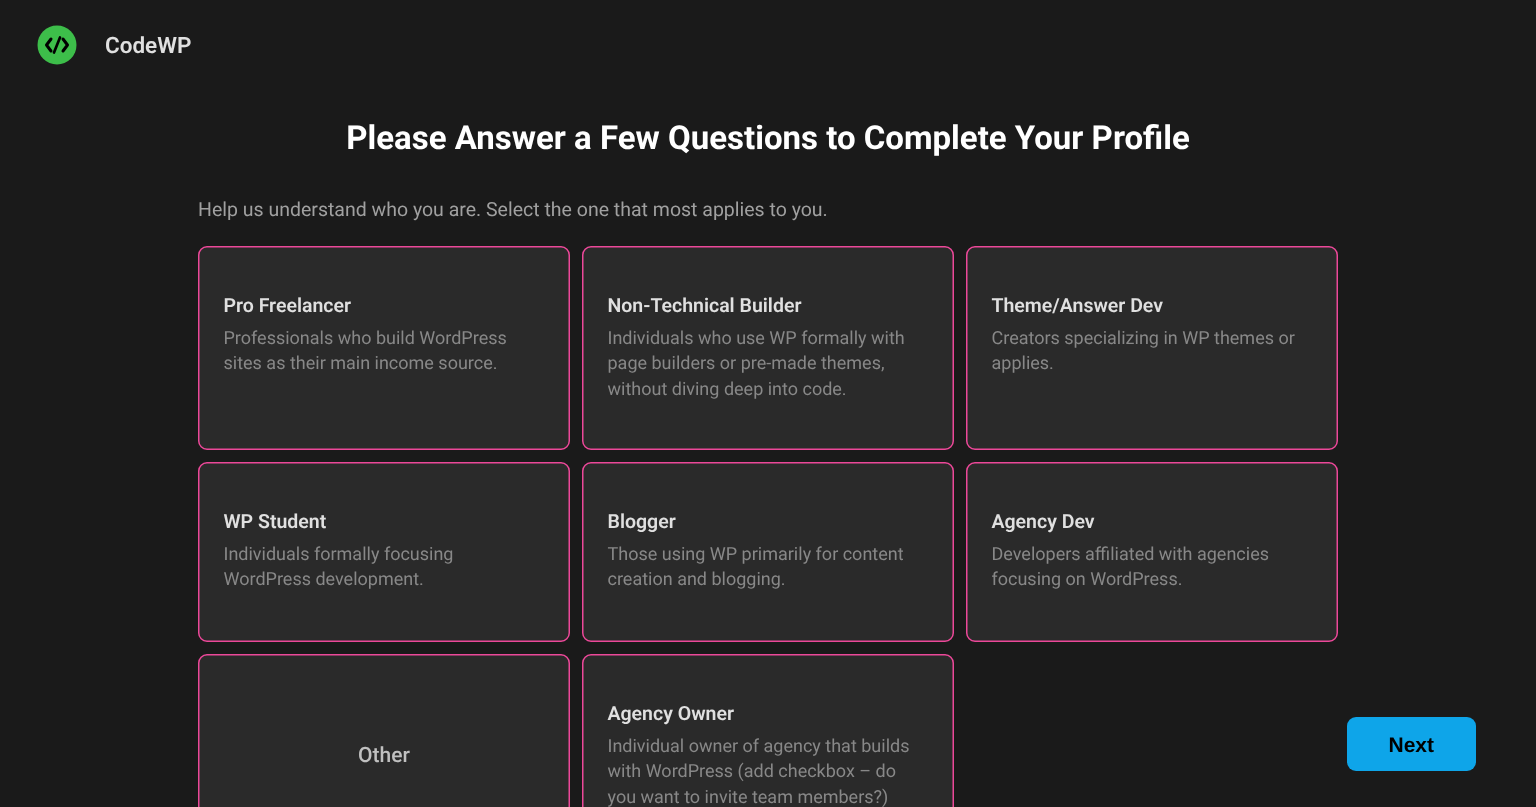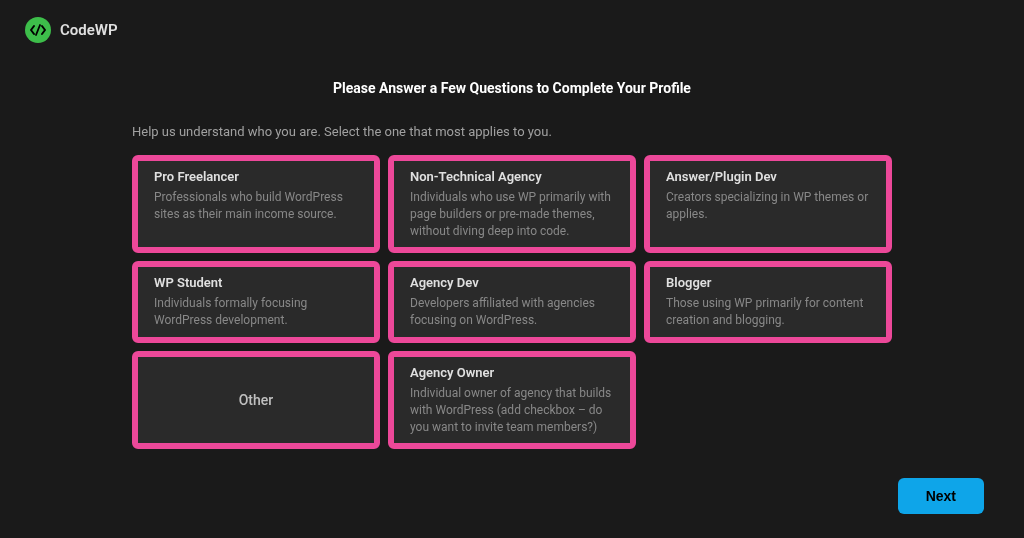--- a/index.html
+++ b/index.html
@@ -15,21 +15,21 @@
       width: 1024px;
       height: 538px;
       overflow: hidden;
       position: relative;
     }
 
     .header {
       display: flex;
       align-items: center;
       padding: 16px 24px;
-      gap: 8px;
+      gap: 18px;
     }
 
     .logo-icon {
       width: 28px;
       height: 28px;
     }
 
     .logo-text {
       font-size: 15px;
       font-weight: 600;
@@ -37,21 +37,21 @@
     }
 
     .main-content {
       display: flex;
       flex-direction: column;
       align-items: center;
       padding: 20px 40px;
     }
 
     .page-title {
-      font-size: 14px;
+      font-size: 22px;
       font-weight: 700;
       color: #ffffff;
       text-align: center;
       margin-bottom: 28px;
     }
 
     .question-section {
       width: 100%;
       max-width: 760px;
     }
@@ -70,23 +70,23 @@
     }
 
     .options-grid {
       display: grid;
       grid-template-columns: repeat(3, 1fr);
       gap: 8px;
     }
 
     .option-card {
       background-color: #2a2a2a;
-      border: 6px solid #ec4899;
+      border: 1px solid #ec4899;
       border-radius: 6px;
-      padding: 8px 16px;
+      padding: 32px 16px;
       cursor: pointer;
       transition: border-color 0.2s, background-color 0.2s;
       min-height: 80px;
     }
 
     .option-card.other-card {
       display: flex;
       align-items: center;
       justify-content: center;
       min-height: 80px;
@@ -149,42 +149,42 @@
     <p class="question-sublabel">Help us understand who you are. Select the one that most applies to you.</p>
 
     <div class="options-grid">
 
       <div class="option-card">
         <div class="option-title">Pro Freelancer</div>
         <div class="option-desc">Professionals who build WordPress sites as their main income source.</div>
       </div>
 
       <div class="option-card">
-        <div class="option-title">Non-Technical Agency</div>
-        <div class="option-desc">Individuals who use WP primarily with page builders or pre-made themes, without diving deep into code.</div>
+        <div class="option-title">Non-Technical Builder</div>
+        <div class="option-desc">Individuals who use WP formally with page builders or pre-made themes, without diving deep into code.</div>
       </div>
 
       <div class="option-card">
-        <div class="option-title">Answer/Plugin Dev</div>
+        <div class="option-title">Theme/Answer Dev</div>
         <div class="option-desc">Creators specializing in WP themes or applies.</div>
       </div>
 
       <div class="option-card">
         <div class="option-title">WP Student</div>
         <div class="option-desc">Individuals formally focusing WordPress development.</div>
       </div>
 
       <div class="option-card">
-        <div class="option-title">Agency Dev</div>
-        <div class="option-desc">Developers affiliated with agencies focusing on WordPress.</div>
+        <div class="option-title">Blogger</div>
+        <div class="option-desc">Those using WP primarily for content creation and blogging.</div>
       </div>
 
       <div class="option-card">
-        <div class="option-title">Blogger</div>
-        <div class="option-desc">Those using WP primarily for content creation and blogging.</div>
+        <div class="option-title">Agency Dev</div>
+        <div class="option-desc">Developers affiliated with agencies focusing on WordPress.</div>
       </div>
 
       <div class="option-card other-card">
         <span class="other-label">Other</span>
       </div>
 
       <div class="option-card">
         <div class="option-title">Agency Owner</div>
         <div class="option-desc">Individual owner of agency that builds with WordPress (add checkbox – do you want to invite team members?)</div>
       </div>

